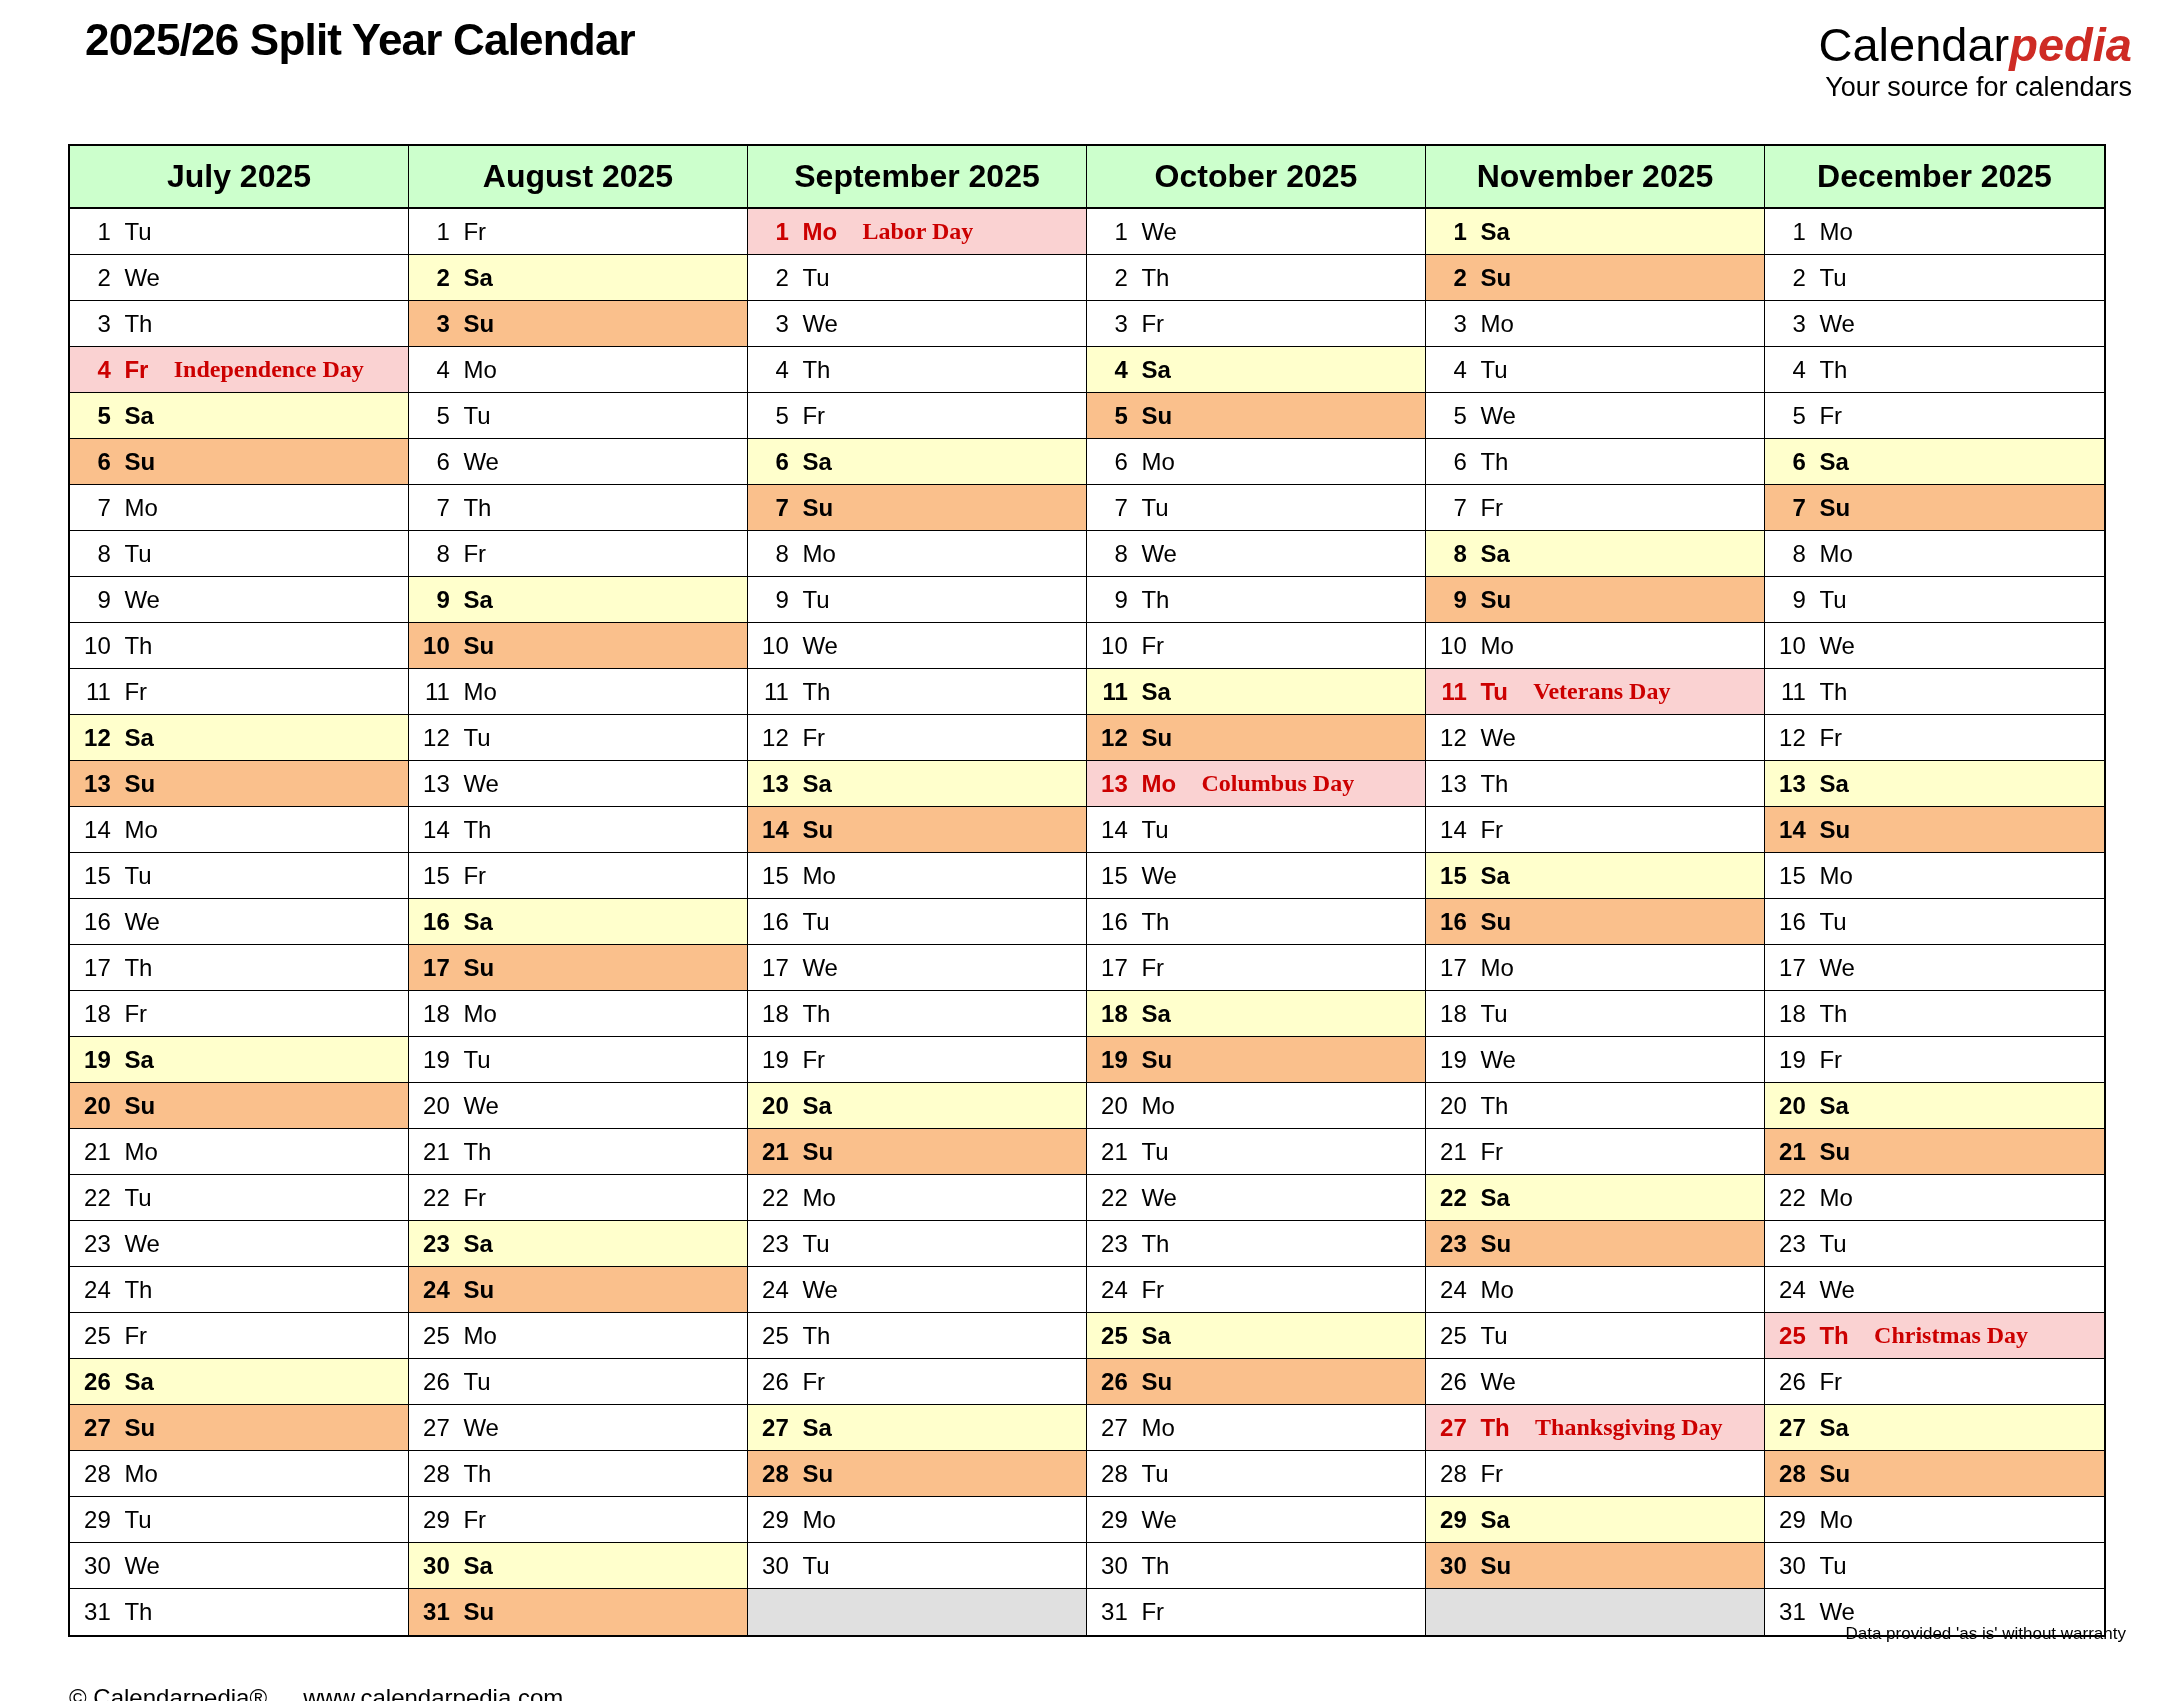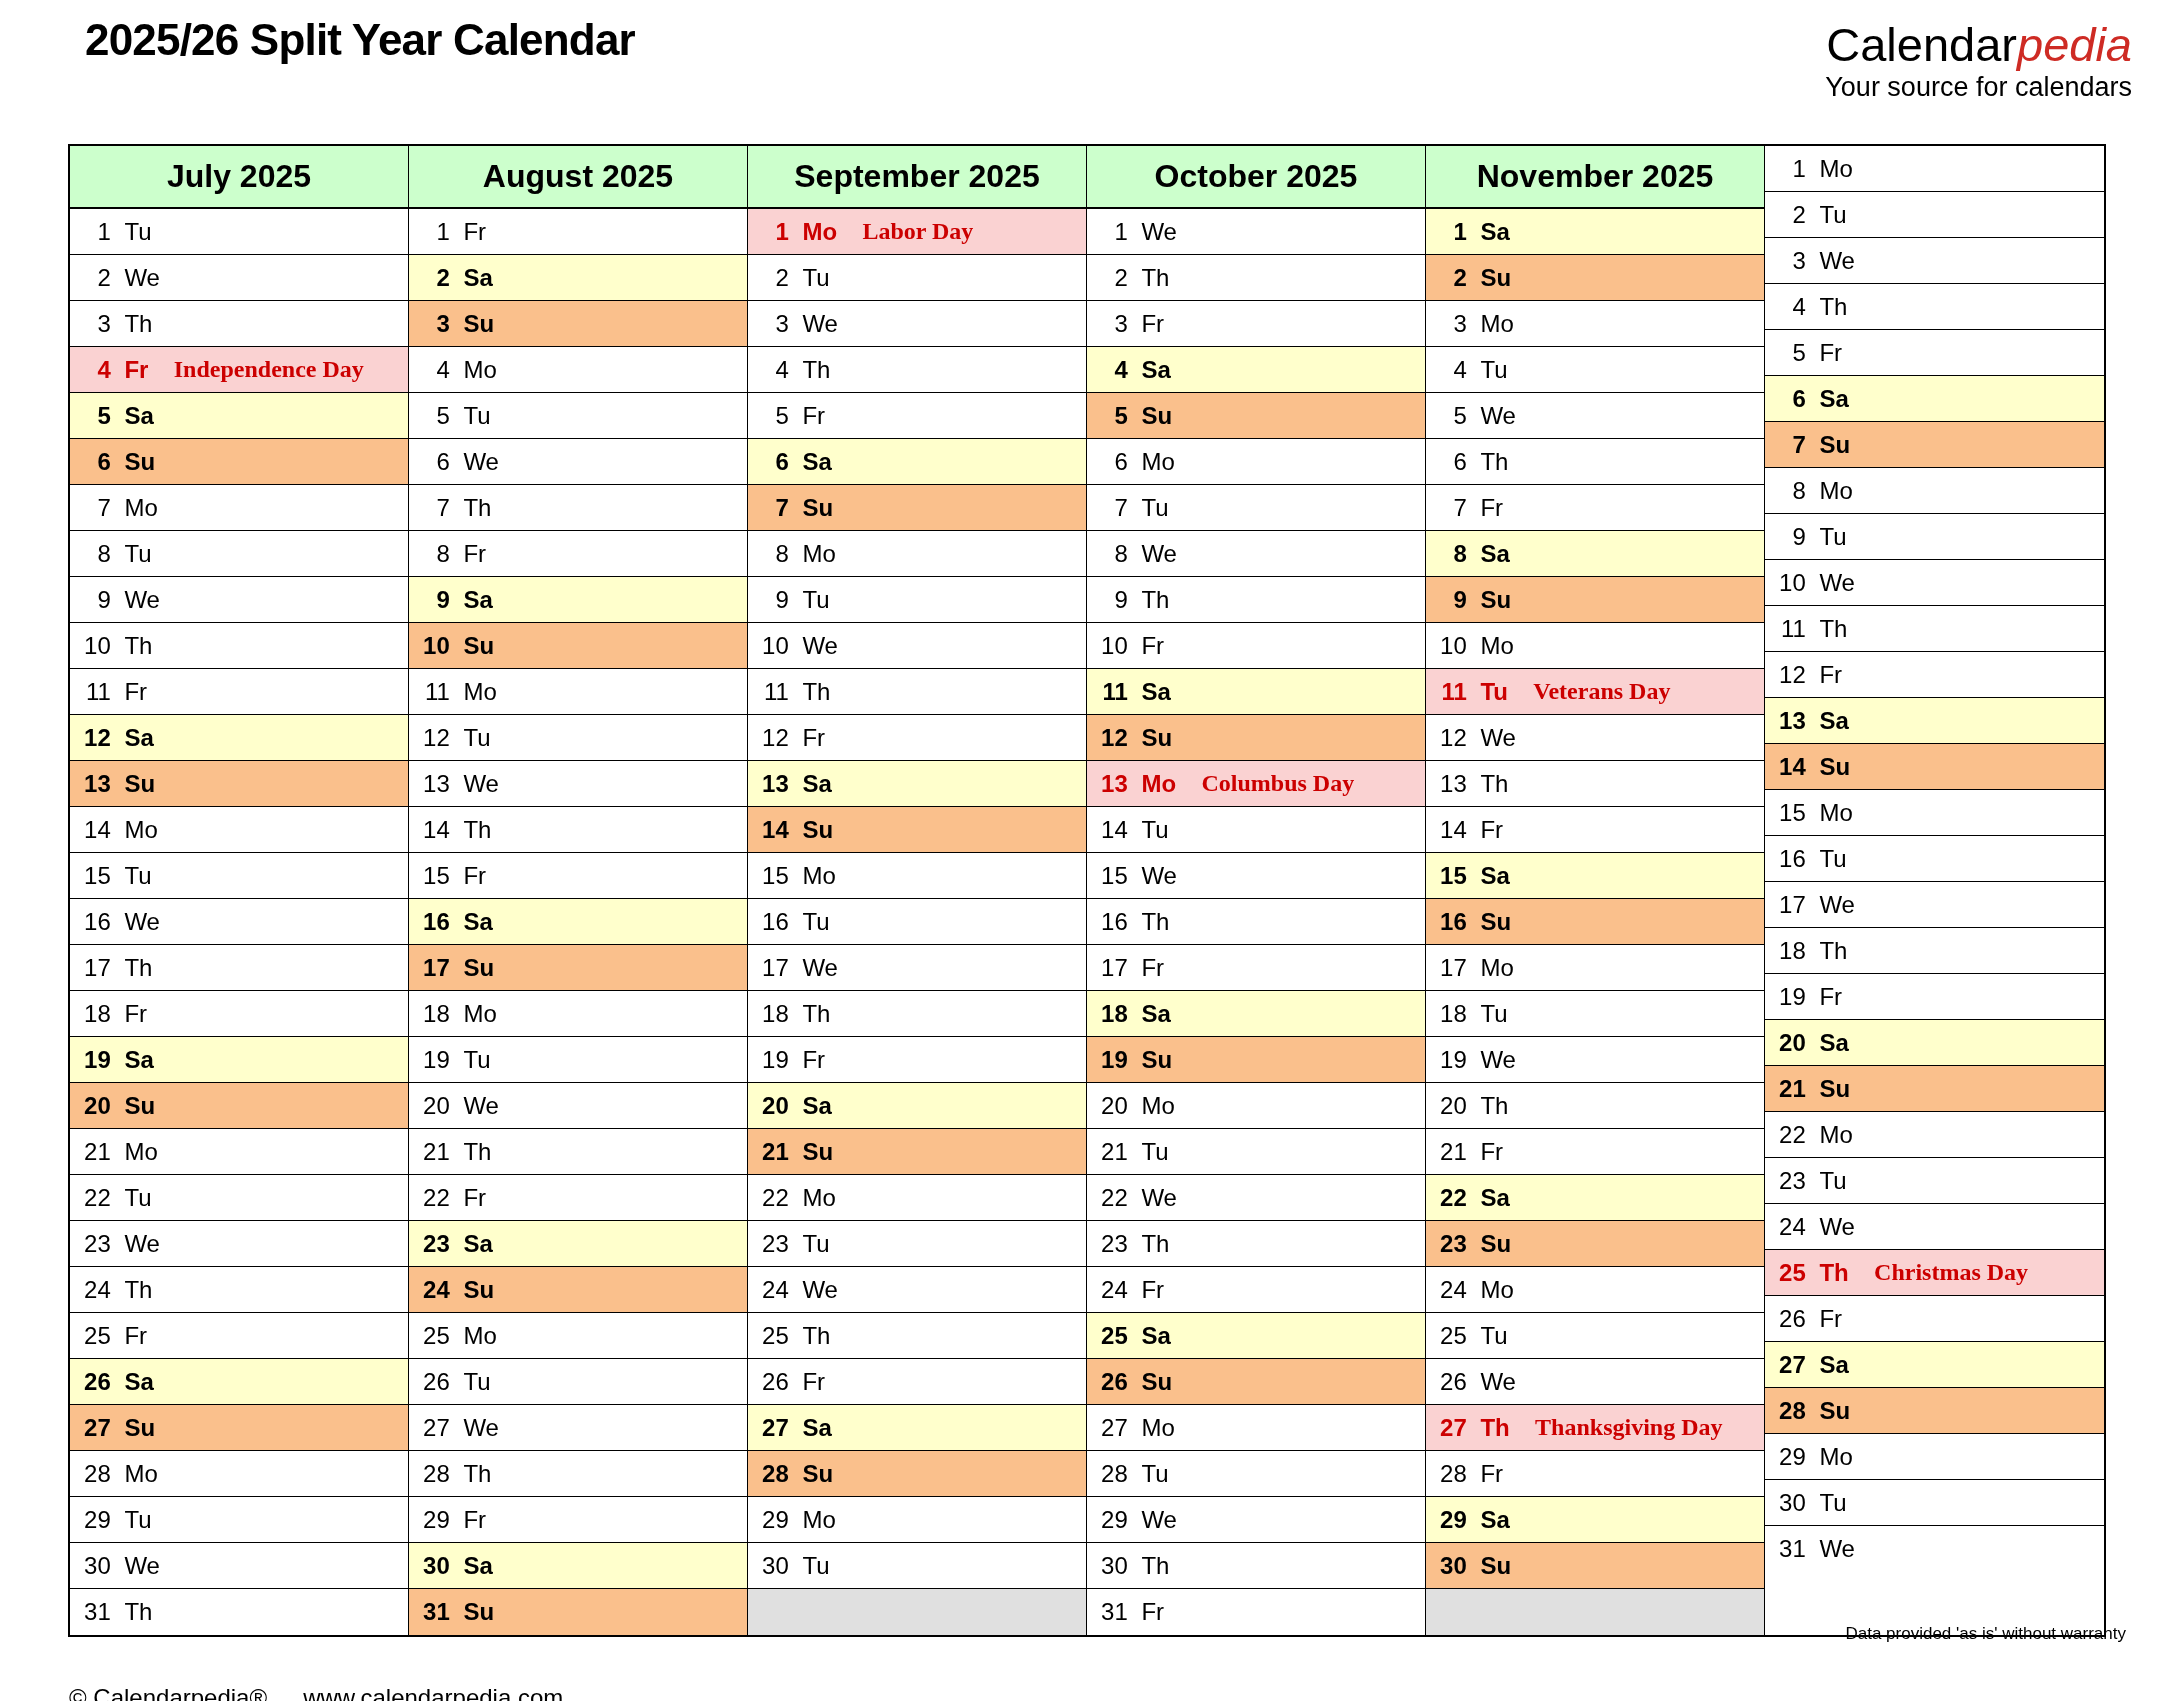--- a/index.html
+++ b/index.html
@@ -2,21 +2,21 @@
 <html style="--header_green: #CCFFCC; --sat_bg: #FFFFCC; --sun_bg: #FAC08C; --holiday_bg: #FAD2D2; --holiday_red: #CC0000; --empty_gray: #E0E0E0; --logo_red: #CE2B24; --border: #000000;font-size:13.6px"><head>
 <meta charset="utf-8">
 <style>
   html,body{margin:0;padding:0;background:#fff;}
   body{width:2170px;height:1702px;position:relative;font-family:"Liberation Sans",sans-serif;color:#000;overflow:hidden;}
 
   .title{position:absolute;left:85px;top:15.3px;font-size:44px;font-weight:bold;letter-spacing:-0.8px;margin:0;white-space:nowrap;}
 
   .logo{position:absolute;right:38px;top:18.6px;text-align:right;}
   .logo-line{font-size:47px;line-height:51px;white-space:nowrap;}
-  .logo-red{color:var(--logo_red,#CE2B24);font-weight:normal;font-style:italic;}
+  .logo-red{color:var(--logo_red,#CE2B24);font-weight:bold;font-style:italic;}
   .logo-tagline{font-size:27px;line-height:32px;margin-top:1.7px;}
 
   #calendar{position:absolute;left:68px;top:144px;width:2034px;border:2.5px solid #000;display:grid;grid-template-columns:repeat(6,1fr);background:#fff;}
   .month-col{border-right:1.7px solid #000;min-width:0;}
   .month-col:last-child{border-right:none;}
   .month-header{height:63px;box-sizing:border-box;background:var(--header_green,#CCFFCC);border-bottom:2.5px solid #000;display:flex;align-items:center;justify-content:center;font-size:32px;font-weight:bold;white-space:nowrap;}
   .day-cell{height:46px;box-sizing:border-box;border-bottom:1.7px solid #000;display:flex;align-items:center;font-size:24px;padding-left:6.8px;background:#fff;white-space:nowrap;overflow:hidden;}
   .month-col .day-cell:last-child{border-bottom:none;}
   .num{flex:0 0 auto;width:34px;text-align:right;}
   .wd{margin-left:13.6px;}
@@ -669,20 +669,21 @@
         <span class="num">29</span>
         <span class="wd">Sa</span>
       </div>
       <div class="day-cell sun">
         <span class="num">30</span>
         <span class="wd">Su</span>
       </div>
       <div class="day-cell empty"></div>
     </div>
     <div class="month-col">
+      <div class="month-header">December 2025</div>
       <div class="day-cell">
         <span class="num">1</span>
         <span class="wd">Mo</span>
       </div>
       <div class="day-cell">
         <span class="num">2</span>
         <span class="wd">Tu</span>
       </div>
       <div class="day-cell">
         <span class="num">3</span>

